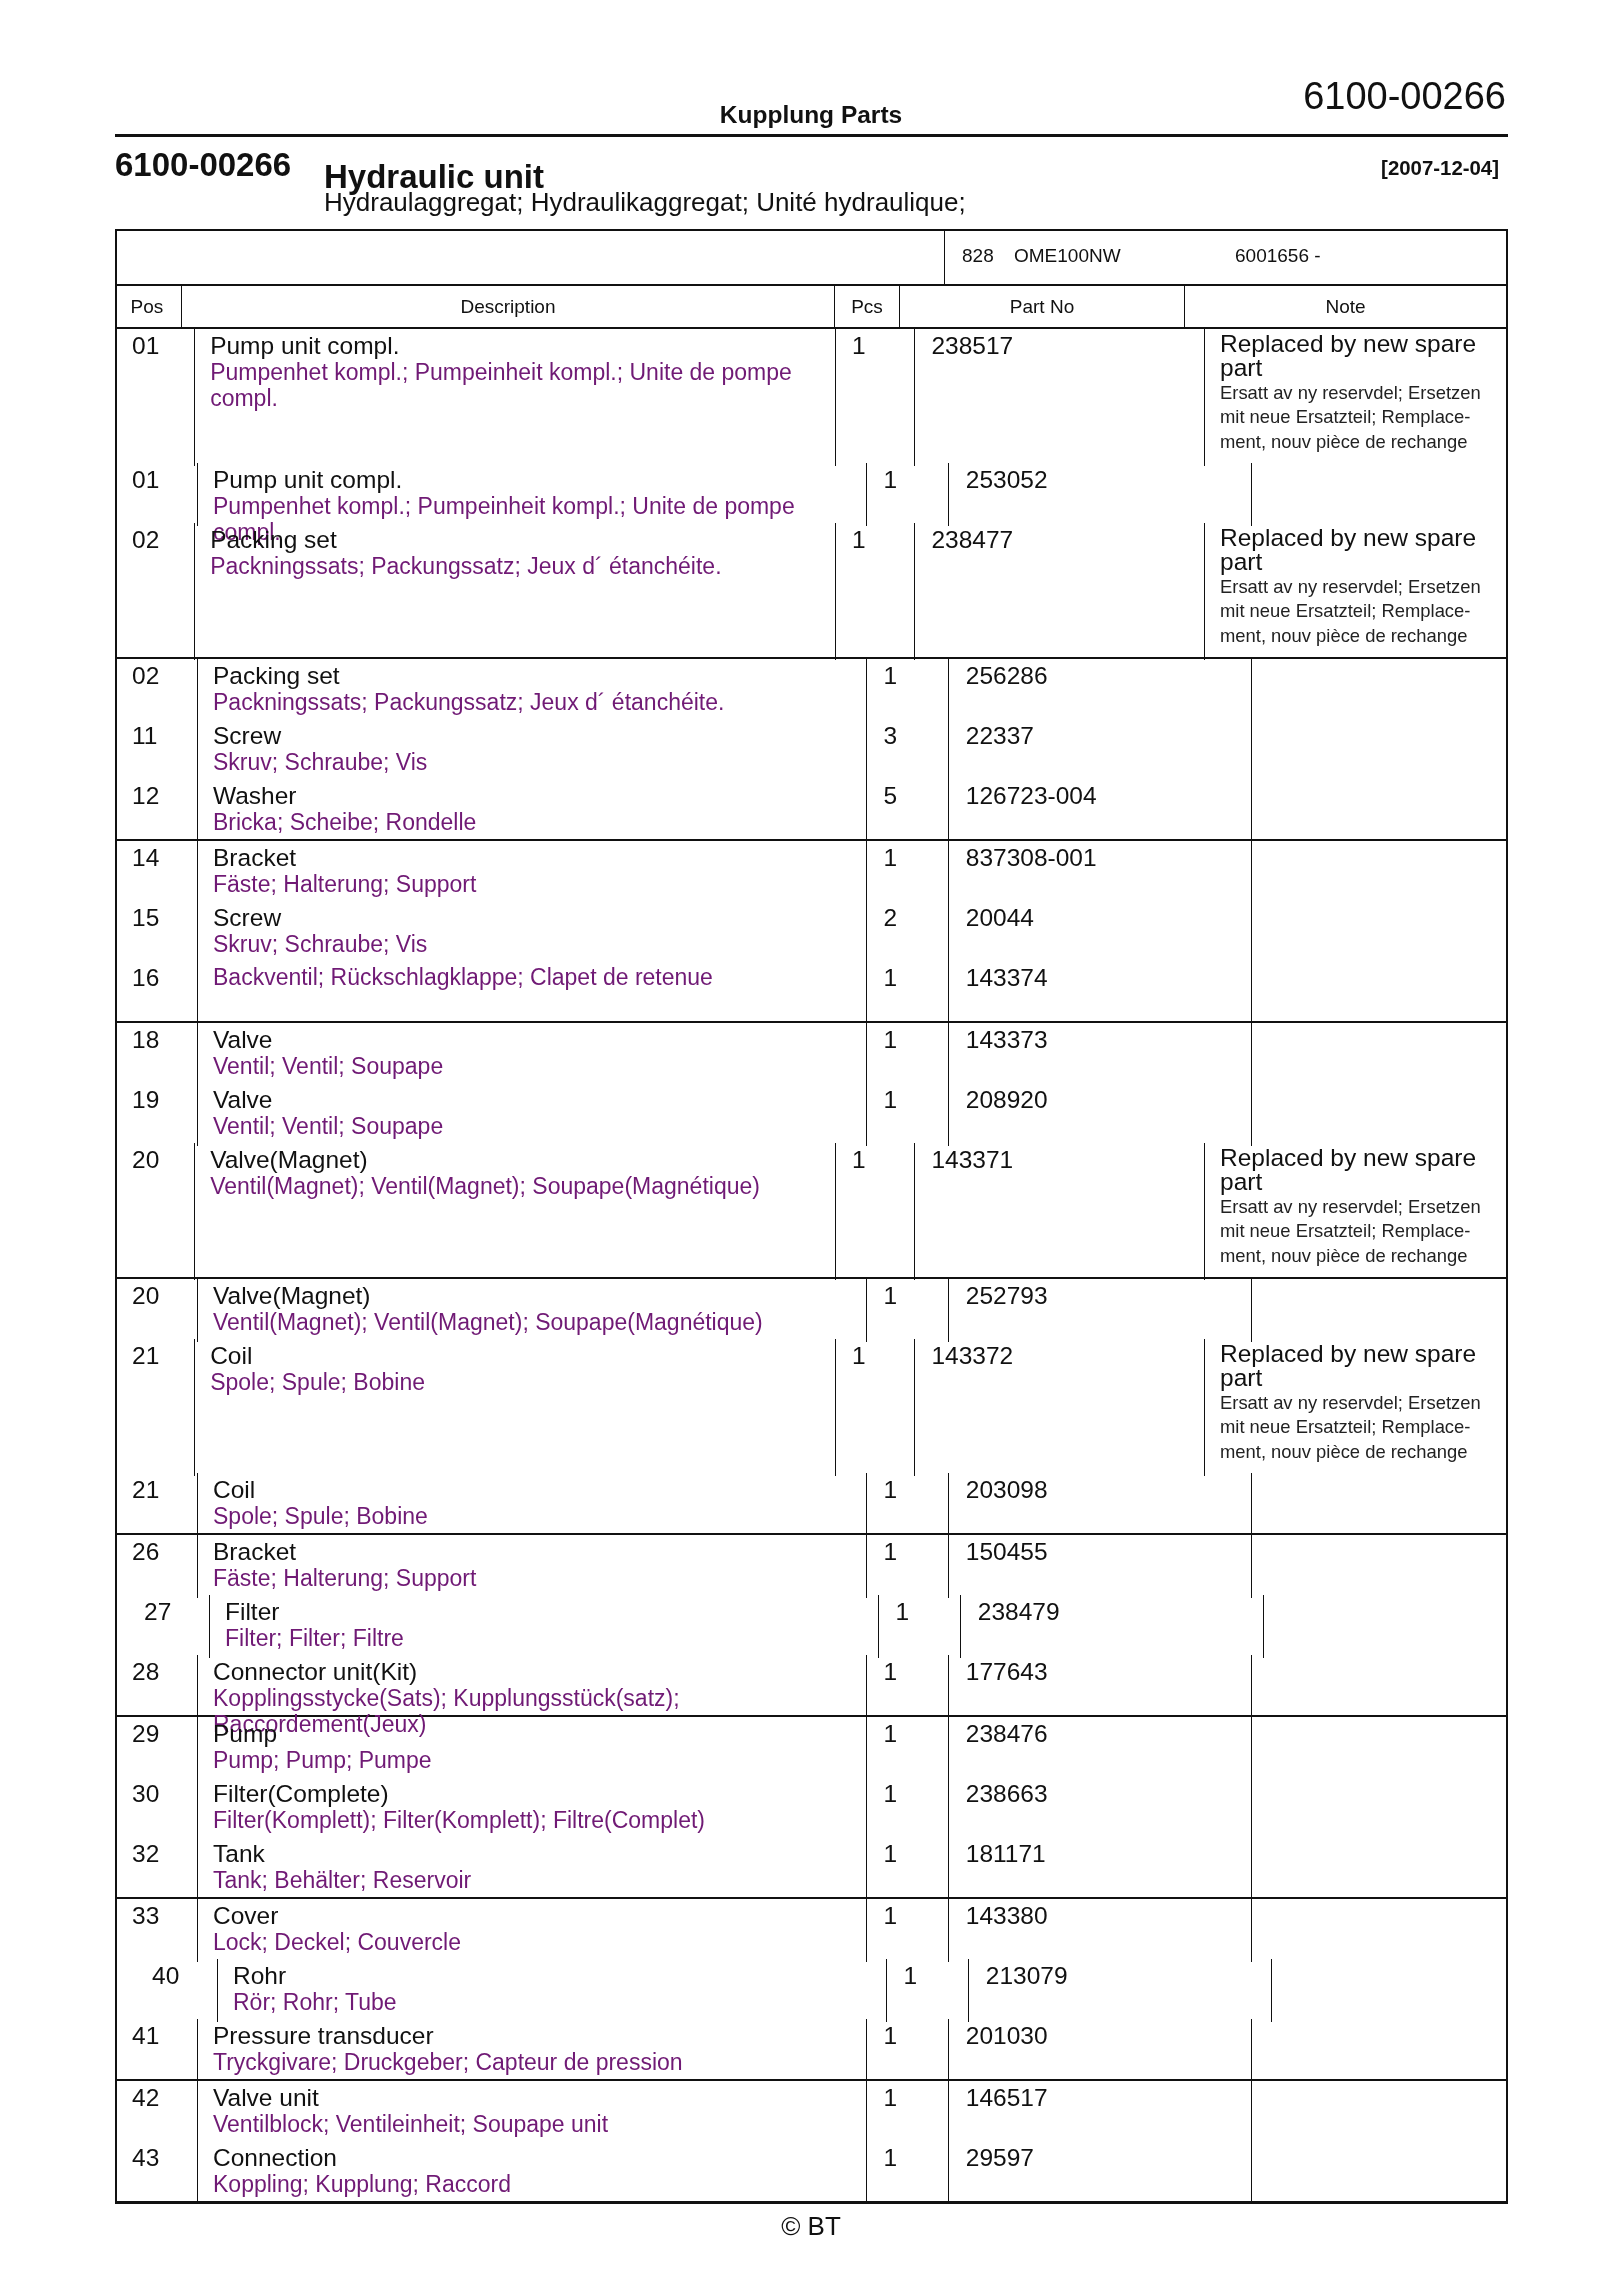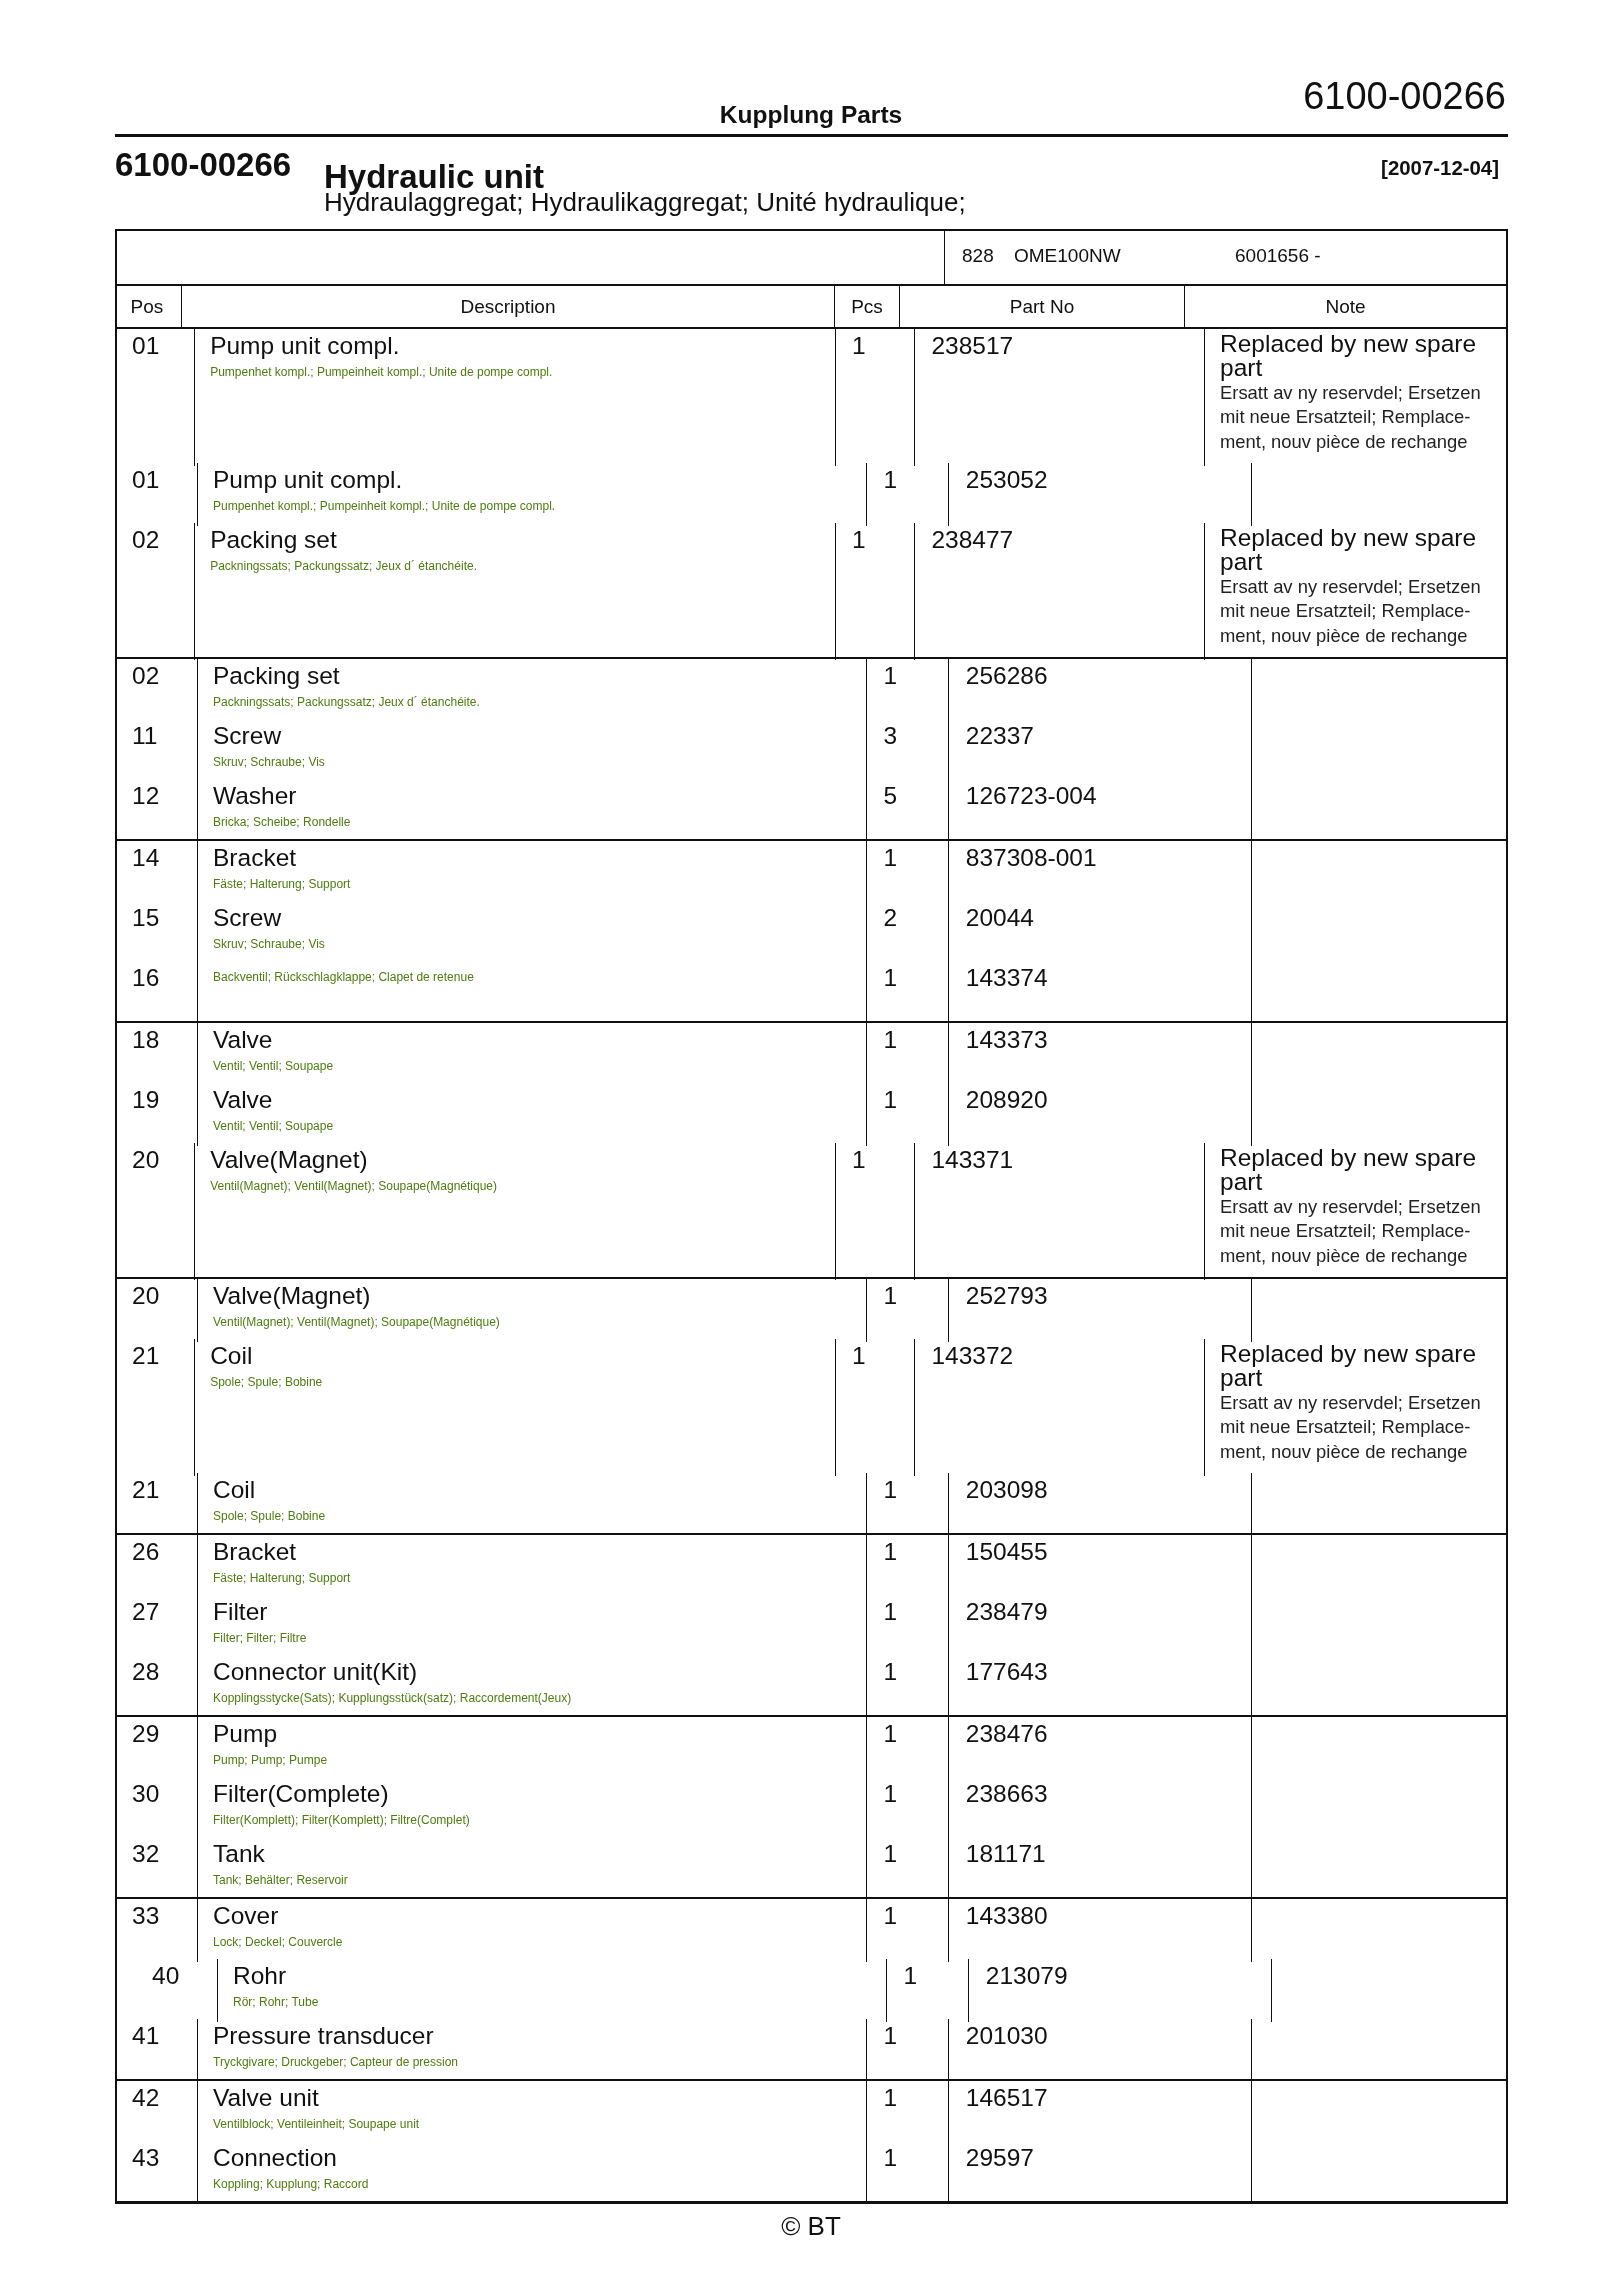--- a/index.html
+++ b/index.html
@@ -29,21 +29,21 @@
 
   .group { border-left:2px solid #111; border-right:2px solid #111; border-bottom:2px solid #111; }
   .group.last { border-bottom:none; }
   .item { display:flex; position:relative; }
   .item .c-pos { font-size:24.5px; padding-left:15px; padding-top:2.7px; }
   .item .c-desc { padding-left:15px; padding-top:2.7px; }
   .item .c-pcs { font-size:24.5px; padding-left:16.4px; padding-top:2.7px; }
   .item .c-part { font-size:24.5px; padding-left:16.4px; padding-top:2.7px; }
   .item .c-note { padding-left:15px; padding-top:2.7px; }
   .main-desc { font-size:24.5px; line-height:27px; }
-  .sub-desc { font-size:12px; line-height:26px; color:#4d7c0f; }
+  .sub-desc { font-size:23px; line-height:26px; color:#701a75; }
   .note-main { font-size:24.5px; line-height:24.5px; width:286px; }
   .note-sub { font-size:18.4px; line-height:24.5px; width:286px; color:#222; }
 
   #footer-rule { left:115px; width:1393px; top:2201px; height:3.4px; background:#111; }
   #footer { left:0; width:1622px; top:2211px; text-align:center; font-size:26px; }
 </style>
 </head>
 <body>
 
 <div class="abs" id="doc-number-top">6100-00266</div>
@@ -245,21 +245,21 @@
         <div class="item" style="height: 60px;">
           <div class="c-pos">26</div>
           <div class="c-desc">
             <div class="main-desc">Bracket</div>
             <div class="sub-desc">Fäste; Halterung; Support</div>
           </div>
           <div class="c-pcs">1</div>
           <div class="c-part">150455</div>
           <div class="c-note"></div>
         </div>
-        <div class="item" style="height: 60px;">
+        <div class="item" style="height: 60px; padding-left: 12px;">
           <div class="c-pos">27</div>
           <div class="c-desc">
             <div class="main-desc">Filter</div>
             <div class="sub-desc">Filter; Filter; Filtre</div>
           </div>
           <div class="c-pcs">1</div>
           <div class="c-part">238479</div>
           <div class="c-note"></div>
         </div>
         <div class="item" style="height: 60px;">

